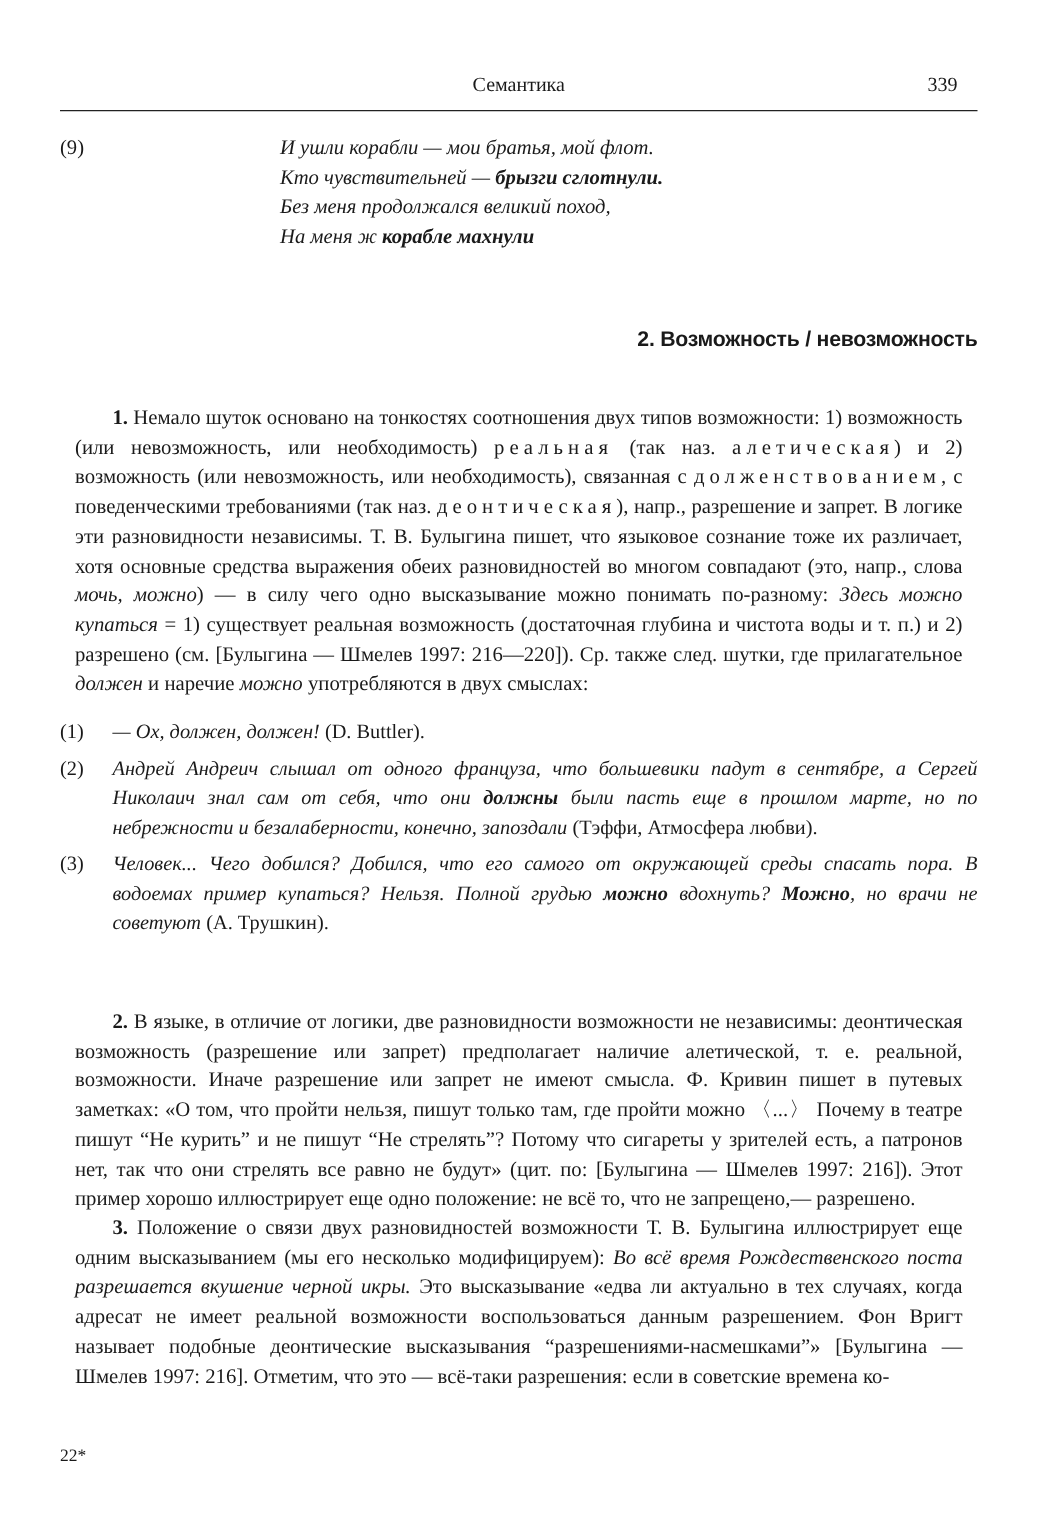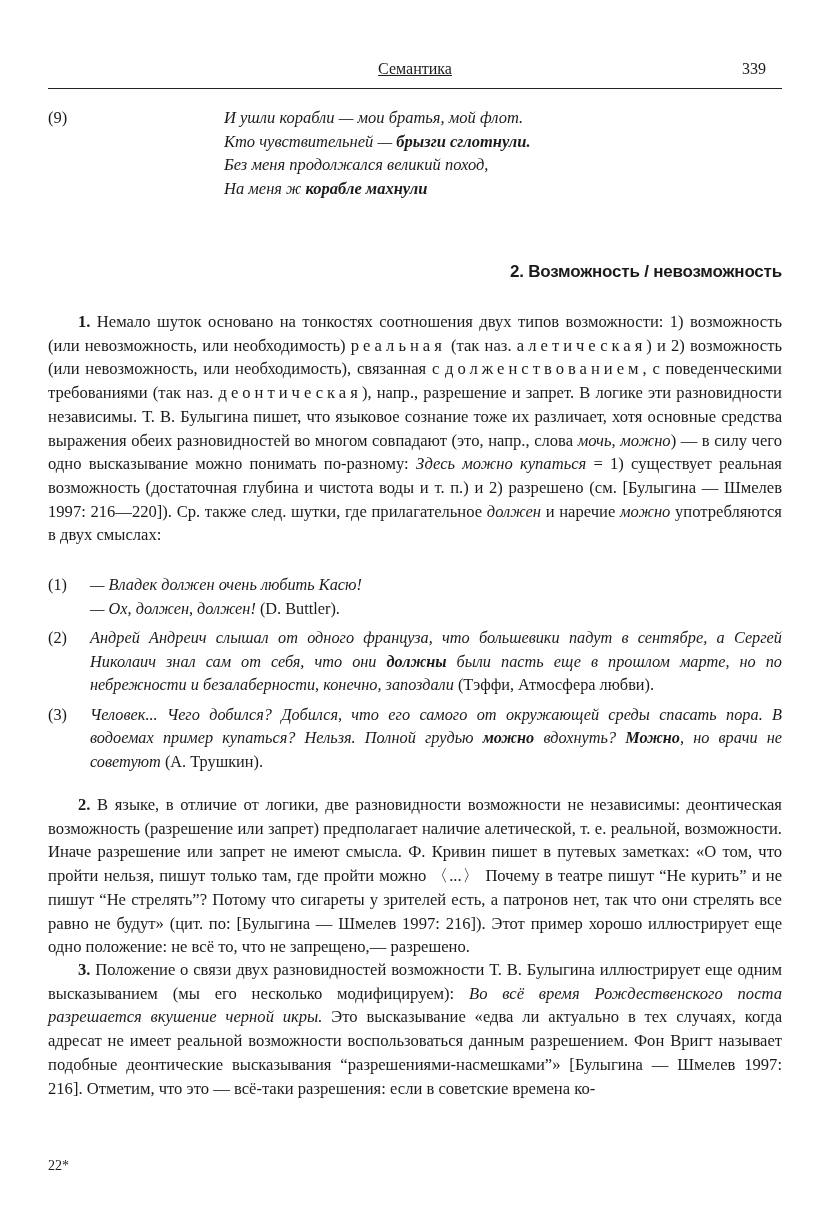--- a/index.html
+++ b/index.html
@@ -1,32 +1,32 @@
 <!DOCTYPE html>
 <html><head>
 <meta charset="utf-8">
 <style>
   html, body { margin:0; padding:0; background:#ffffff; }
   body { width:834px; height:1230px; position:relative; overflow:hidden; color:#1a1a1a;
          font-family:"Liberation Serif","DejaVu Serif",serif; }
   .page { position:absolute; left:48px; top:0; width:734px; }
   .runhead { position:absolute; top:60px; left:0; width:734px; height:22px; font-size:16px; }
-  .runhead .title { position:absolute; left:0; width:734px; text-align:center;text-decoration:underline; }
+  .runhead .title { position:absolute; left:0; width:734px; text-align:center; }
   .runhead .num { position:absolute; right:16px; }
   .rule { position:absolute; top:88px; left:0; width:734px; height:0; border-top:1.5px solid #222; }
   .ex9 { position:absolute; top:106px; left:0; width:734px; font-size:16.5px; line-height:23.5px; }
   .ex9 .lbl { position:absolute; left:0; top:0; }
   .ex9 .poem { position:absolute; left:176px; top:0; }
   .ex9 .poem div { white-space:nowrap; }
   i, .it { font-style:italic; }
   b { font-weight:bold; }
   .sec { position:absolute; top:262px; left:0; width:734px; text-align:right;
          font-family:"Liberation Sans","DejaVu Sans",sans-serif; font-weight:bold; font-size:17px; letter-spacing:-0.2px; }
   .body { position:absolute; left:0; width:734px; font-size:16.6px; line-height:23.7px; text-align:justify; }
-  .body p { margin:0; text-indent:30px; }
+  .body p { margin:12px; text-indent:30px; }
   .num-b { font-weight:bold; }
   .sp { letter-spacing:4px; }
   .exlist { position:absolute; left:0; width:734px; font-size:16.3px; line-height:23.5px; }
   .ex { position:relative; padding-left:42px; margin-bottom:6px; text-align:justify; }
   .ex .lbl { position:absolute; left:0; top:0; font-style:normal; }
   .foot { position:absolute; left:0; top:1158px; font-size:14px; }
 </style>
 </head>
 <body>
 
@@ -50,21 +50,20 @@
 
   <div class="sec">2. Возможность / невозможность</div>
 
   <div class="body" style="top:310px;">
     <p><span class="num-b">1.</span><span> Немало шуток основано на тонкостях соотношения двух типов возможности: 1) возможность (или невозможность, или необходимость) </span><span class="sp">реальная</span><span> (так наз. </span><span class="sp">алетическая</span><span>) и 2) возможность (или невозможность, или необходимость), связанная с </span><span class="sp">долженствованием</span><span>, с поведенческими требованиями (так наз. </span><span class="sp">деонтическая</span><span>), напр., разрешение и запрет. В логике эти разновидности независимы. Т. В. Булыгина пишет, что языковое сознание тоже их различает, хотя основные средства выражения обеих разновидностей во многом совпадают (это, напр., слова </span><i>мочь, можно</i><span>) — в силу чего одно высказывание можно понимать по-разному: </span><i>Здесь можно купаться</i><span> = 1) существует реальная возможность (достаточная глубина и чистота воды и т. п.) и 2) разрешено (см. [Булыгина — Шмелев 1997: 216—220]). Ср. также след. шутки, где прилагательное </span><i>должен</i><span> и наречие </span><i>можно</i><span> употребляются в двух смыслах:</span></p>
   </div>
 
   <div class="exlist" style="top:573px;">
     <div class="ex">
       <span class="lbl">(1)</span>
-      <div><i>— Владек должен очень любить Касю!</i></div>
       <div><i>— Ох, должен, должен!</i><span> (D. Buttler).</span></div>
     </div>
     <div class="ex">
       <span class="lbl">(2)</span>
       <i>Андрей Андреич слышал от одного француза, что большевики падут в сентябре, а Сергей Николаич знал сам от себя, что они </i><b><i>должны</i></b><i> были пасть еще в прошлом марте, но по небрежности и безалаберности, конечно, запоздали</i><span> (Тэффи, Атмосфера любви).</span>
     </div>
     <div class="ex">
       <span class="lbl">(3)</span>
       <i>Человек... Чего добился? Добился, что его самого от окружающей среды спасать пора. В водоемах пример купаться? Нельзя. Полной грудью </i><b><i>можно</i></b><i> вдохнуть? </i><b><i>Можно</i></b><i>, но врачи не советуют</i><span> (А. Трушкин).</span>
     </div>

